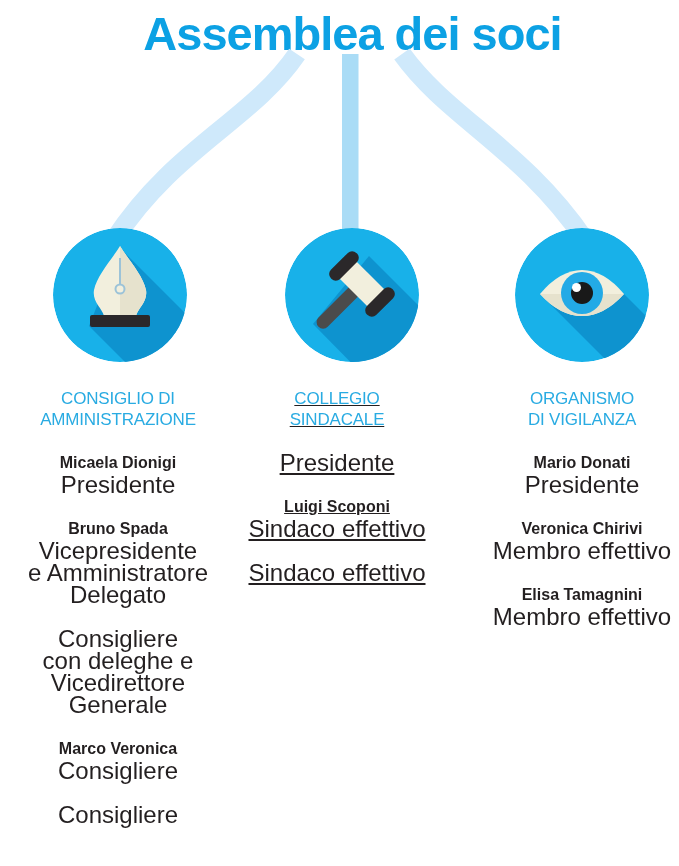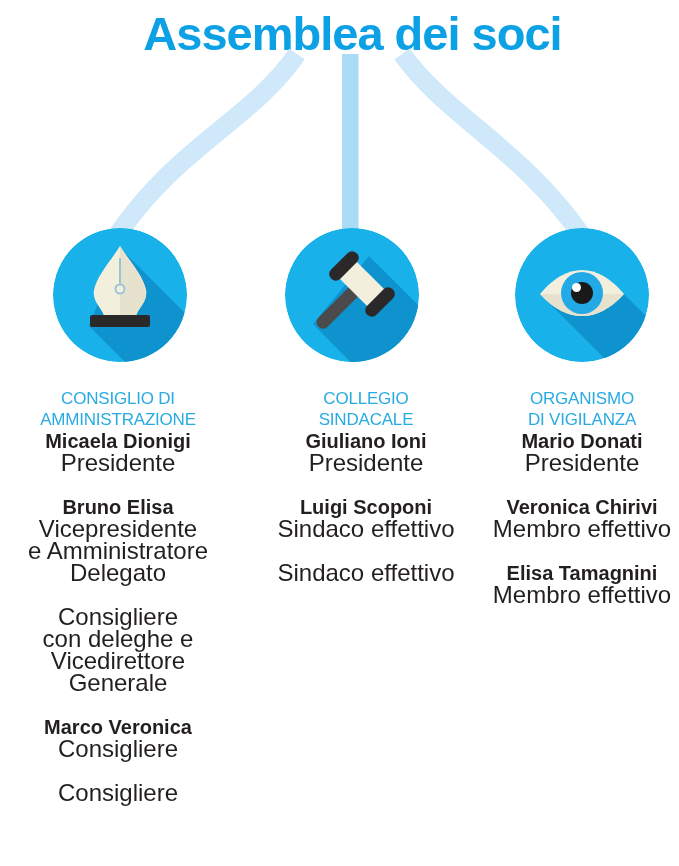--- a/index.html
+++ b/index.html
@@ -28,29 +28,29 @@
   .cream-d{fill:var(--icon-cream-dark,#e6e2cd);}
   .dark{fill:var(--icon-dark,#2b282a);}
   .gray{fill:var(--icon-gray,#4b4b4b);}
   .slit{stroke:#9cc3d8;stroke-width:2px;}
   .hole{fill:var(--icon-cream,#f2efdd);stroke:#9cc3d8;stroke-width:2px;}
   .iris{fill:var(--eye-iris,#23aae6);}
   .pupil{fill:var(--eye-pupil,#191919);}
   .glint{fill:#ffffff;}
   .column{position:absolute;top:388px;width:230px;text-align:center;}
   .column.col1{left:3px;}
-  .column.col2{left:251px;}
+  .column.col2{left:222px;text-decoration:underline;}
   .column.col3{left:467px;}
   .col-header{
     color:var(--header,#29abe2);
     font-size:17px;line-height:21px;letter-spacing:-0.2px;
-    white-space:pre-line;
+    white-space:pre-line;margin-bottom:22px;
   }
   .member{margin-bottom:22px;}
-  .member-name{font-size:20px;font-weight:bold;line-height:22px;}
+  .member-name{font-size:16px;font-weight:bold;line-height:22px;}
   .member-role{font-size:24px;line-height:22px;white-space:pre-line;}
 </style>
 </head>
 <body>
 
 <div class="page">
 
   <div class="title">Assemblea dei soci</div>
 
   <svg class="connectors" width="679" height="380" viewBox="0 0 679 380">
@@ -112,21 +112,21 @@
   </svg>
 
   <div class="column col1">
     <div class="col-header">CONSIGLIO DI
 AMMINISTRAZIONE</div>
     <div class="member">
       <div class="member-name">Micaela Dionigi</div>
       <div class="member-role">Presidente</div>
     </div>
     <div class="member">
-      <div class="member-name">Bruno Elisa</div>
+      <div class="member-name">Bruno Spada</div>
       <div class="member-role">Vicepresidente
 e Amministratore
 Delegato</div>
     </div>
     <div class="member">
       <div class="member-role">Consigliere
 con deleghe e
 Vicedirettore Generale</div>
     </div>
     <div class="member">
@@ -135,21 +135,20 @@
     </div>
     <div class="member">
       <div class="member-role">Consigliere</div>
     </div>
   </div>
 
   <div class="column col2">
     <div class="col-header">COLLEGIO
 SINDACALE</div>
     <div class="member">
-      <div class="member-name">Giuliano Ioni</div>
       <div class="member-role">Presidente</div>
     </div>
     <div class="member">
       <div class="member-name">Luigi Scoponi</div>
       <div class="member-role">Sindaco effettivo</div>
     </div>
     <div class="member">
       <div class="member-role">Sindaco effettivo</div>
     </div>
   </div>

